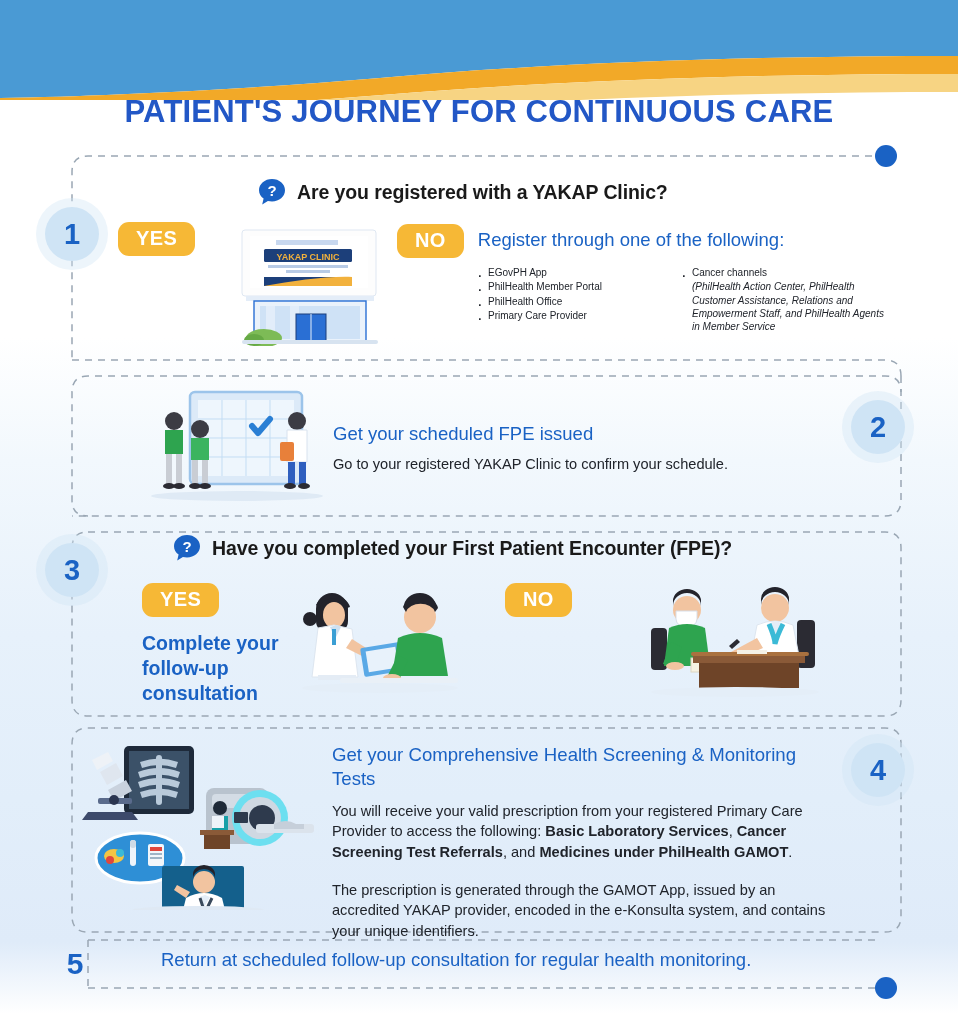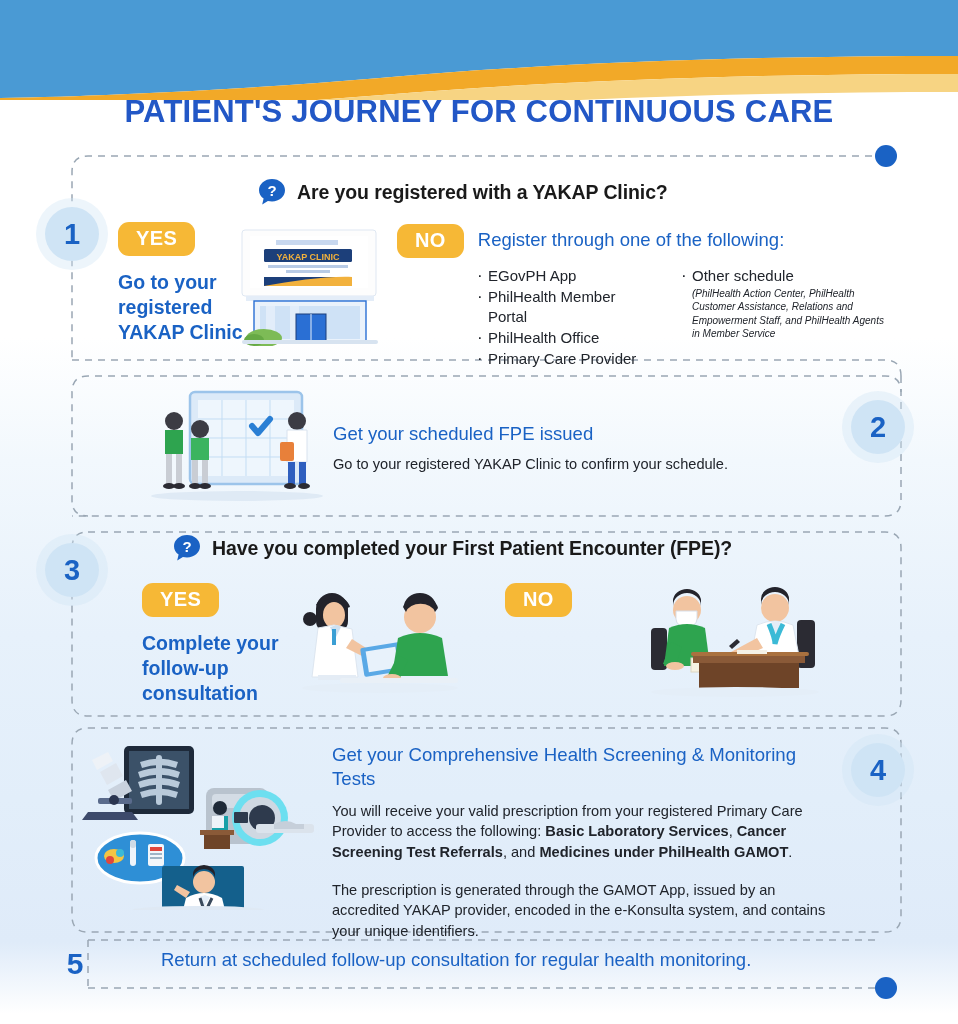--- a/index.html
+++ b/index.html
@@ -54,21 +54,21 @@
 
   .lead {
     font-size: 19.5px; font-weight: bold; color: #1a62c4; line-height: 1.28;
   }
   .hd {
     font-size: 18.5px; font-weight: normal; color: #1a62c4; line-height: 1.28;
   }
   .body-txt {
     font-size: 14.6px; color: #20242b; line-height: 1.42;
   }
-  .bullets { list-style: none; font-size: 15px; color: #20242b; line-height: 1.33; }
+  .bullets { list-style: none; font-size: 10px; color: #20242b; line-height: 1.33; }
   .bullets li { position: relative; padding-left: 13px; margin-bottom: 1px; }
   .bullets li:before { content: "\00B7"; position: absolute; left: 2px; top: -1px; font-size: 17px; }
   .note-italic { font-style: italic; font-size: 10px; color: #20242b; line-height: 1.33; }
 
   
   .illus { position: absolute; }
 </style>
 </head>
 <body>
 
@@ -113,21 +113,20 @@
       <svg viewBox="0 0 30 30" width="30" height="30">
         <path d="M15,2 C22.2,2 28,6.9 28,13.2 C28,19.5 22.2,24.4 15,24.4 C13.6,24.4 12.2,24.2 10.9,23.9 L5.2,27.4 L6.6,21.6 C3.8,19.5 2,16.6 2,13.2 C2,6.9 7.8,2 15,2 Z" fill="#1a62c4"></path>
         <text x="15" y="19" font-family="Liberation Sans, sans-serif" font-size="15" font-weight="bold" fill="#ffffff" text-anchor="middle">?</text>
       </svg>
     </span>
     <span class="q-text">Are you registered with a YAKAP Clinic?</span>
   </div>
 
   <div style="position:absolute; left:118px; top:222px;">
     <span class="badge">YES</span>
-    <div class="lead" style="width:140px; margin-top:14px;">Go to your registered YAKAP Clinic</div>
   </div>
 
   <div class="illus" style="left:234px; top:226px; width:152px; height:120px;">
     <svg viewBox="0 0 152 120" width="152" height="120">
       <rect x="8" y="4" width="134" height="66" rx="3" fill="#fdfdfd" stroke="#dfe7f2"></rect>
       <rect x="16" y="10" width="118" height="52" fill="#ffffff"></rect>
       <rect x="42" y="14" width="62" height="5" fill="#c8d8ef"></rect>
       <rect x="30" y="23" width="88" height="13" rx="1.5" fill="#1c3f7a"></rect>
       <text x="74" y="33.5" font-family="Liberation Sans, sans-serif" font-size="9" font-weight="bold" fill="#f2b13c" text-anchor="middle">YAKAP CLINIC</text>
       <rect x="34" y="39" width="80" height="3" fill="#b8cbe6"></rect>
@@ -155,21 +154,21 @@
     </div>
     <div style="display:flex; gap:24px; margin-top:8px; margin-left:78px;">
       <ul class="bullets" style="width:180px;">
         <li>EGovPH App</li>
         <li>PhilHealth Member Portal</li>
         <li>PhilHealth Office</li>
         <li>Primary Care Provider</li>
       </ul>
       <div style="width:215px;">
         <ul class="bullets">
-          <li>Other schedule</li>
+          <li>Cancer channels</li>
         </ul>
         <div class="note-italic" style="margin-left:13px;">(PhilHealth Action Center, PhilHealth Customer Assistance, Relations and Empowerment Staff, and PhilHealth Agents in Member Service</div>
       </div>
     </div>
   </div>
 
   <div class="num-bubble" style="left:851px; top:400px;">2</div>
 
   <div class="illus" style="left:142px; top:386px; width:190px; height:118px;">
     <svg viewBox="0 0 190 118" width="190" height="118">

